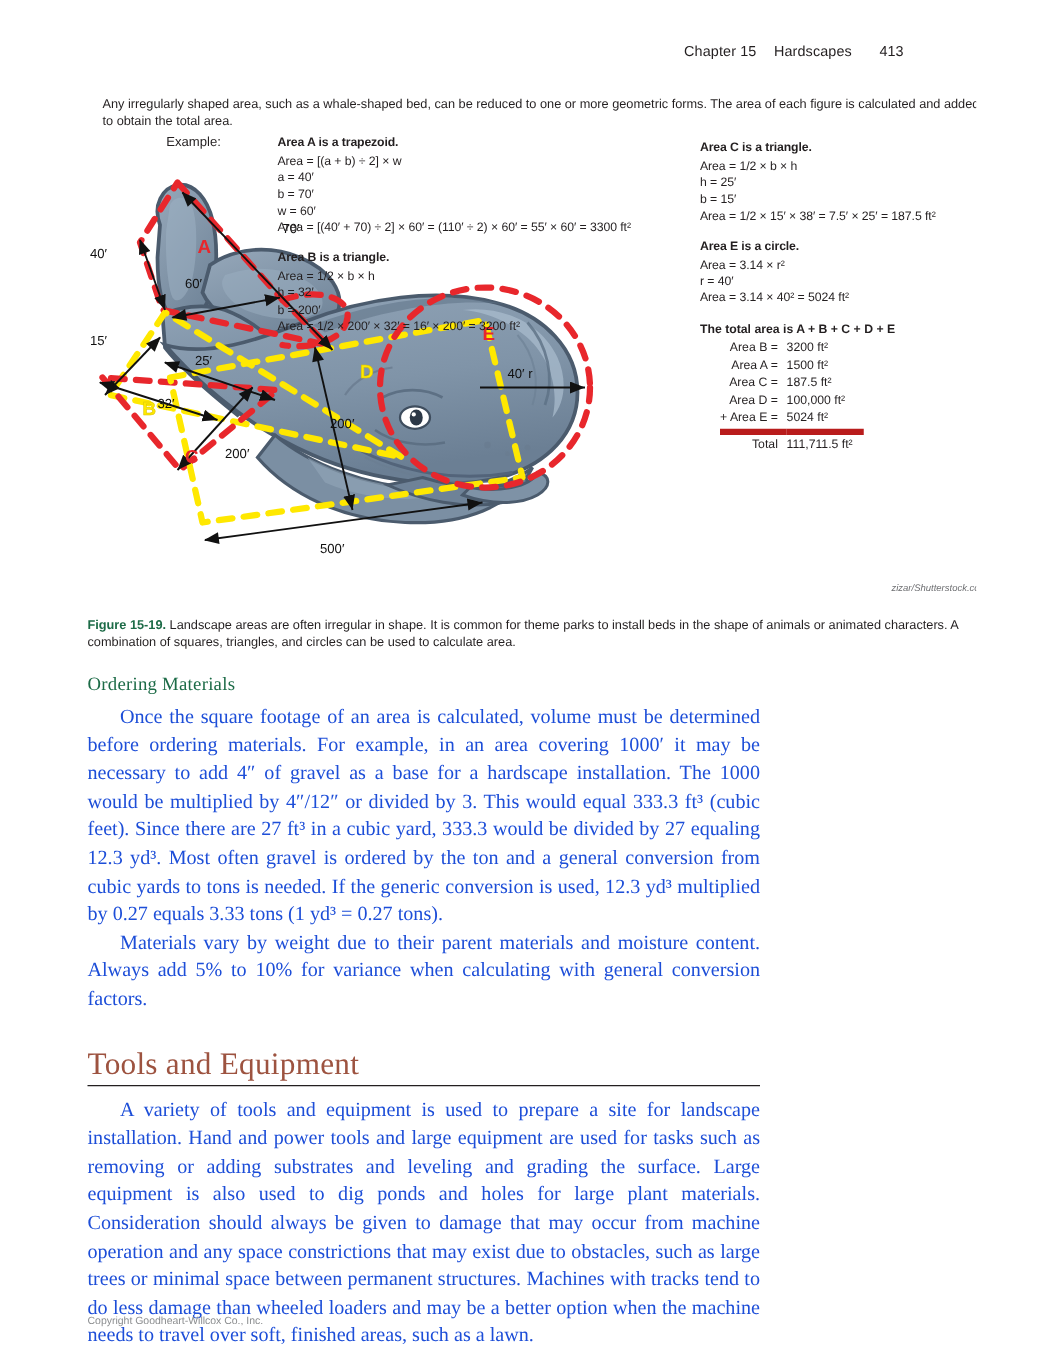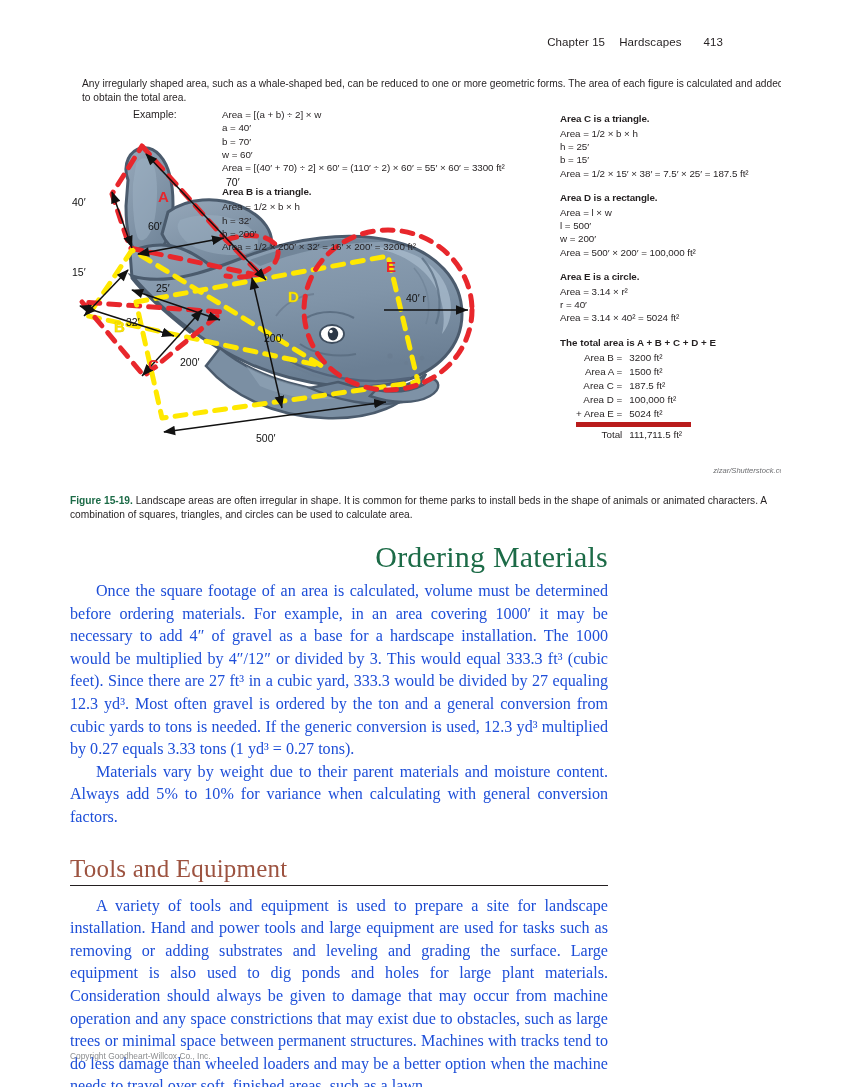--- a/index.html
+++ b/index.html
@@ -125,26 +125,25 @@
 
   
   .bodycol {
     position: absolute;
     left: 70px;
     top: 540px;
     width: 538px;
   }
   h2.bhead {
     font-family: "Liberation Serif", serif;
-    font-size: 30px;
+    font-size: 15px;
     font-weight: normal;
     color: #1c6b47;
     margin: 0 0 6px 0;
     letter-spacing: .2px;
-    text-align: right;
   }
   h2.ahead {
     font-family: "Liberation Serif", serif;
     font-size: 25px;
     font-weight: normal;
     color: #9d5340;
     margin: 0 0 2px 0;
     letter-spacing: .2px;
   }
   .ahead-rule {
@@ -323,20 +322,21 @@
           <text x="110" y="246">200′</text>
           <text x="194" y="222">200′</text>
           <text x="186" y="322">500′</text>
           <text x="336" y="182">40′ r</text>
         </g>
       </svg>
     </div>
 
     <div class="mathcol col1">
       <div class="blk">
+        <div class="hd">Area A is a trapezoid.</div>
         <div class="ln">Area = [(a + b) ÷ 2] × w</div>
         <div class="ln">a = 40′</div>
         <div class="ln">b = 70′</div>
         <div class="ln">w = 60′</div>
         <div class="ln">Area = [(40′ + 70) ÷ 2] × 60′ = (110′ ÷ 2) × 60′ = 55′ × 60′ = 3300 ft²</div>
       </div>
       <div class="blk">
         <div class="hd">Area B is a triangle.</div>
         <div class="ln">Area = 1/2 × b × h</div>
         <div class="ln">h = 32′</div>
@@ -347,27 +347,20 @@
 
     <div class="mathcol col2">
       <div class="blk">
         <div class="hd">Area C is a triangle.</div>
         <div class="ln">Area = 1/2 × b × h</div>
         <div class="ln">h = 25′</div>
         <div class="ln">b = 15′</div>
         <div class="ln">Area = 1/2 × 15′ × 38′ = 7.5′ × 25′ = 187.5 ft²</div>
       </div>
       <div class="blk">
-        <div class="hd">Area D is a rectangle.</div>
-        <div class="ln">Area = l × w</div>
-        <div class="ln">l = 500′</div>
-        <div class="ln">w = 200′</div>
-        <div class="ln">Area = 500′ × 200′ = 100,000 ft²</div>
-      </div>
-      <div class="blk">
         <div class="hd">Area E is a circle.</div>
         <div class="ln">Area = 3.14 × r²</div>
         <div class="ln">r = 40′</div>
         <div class="ln">Area = 3.14 × 40² = 5024 ft²</div>
       </div>
       <div class="blk">
         <div class="total-hd">The total area is A + B + C + D + E</div>
         <table class="total">
           <tbody>
             <tr>

